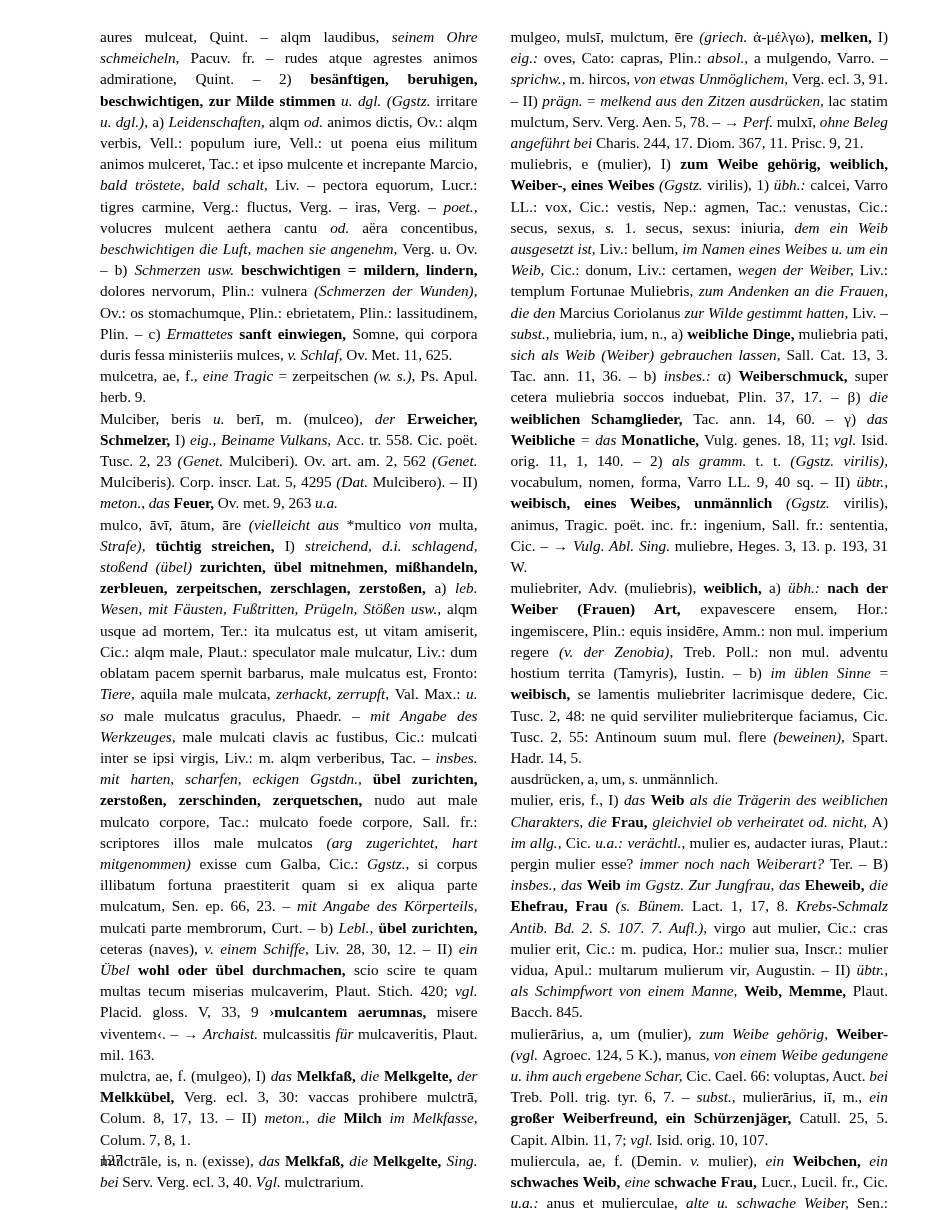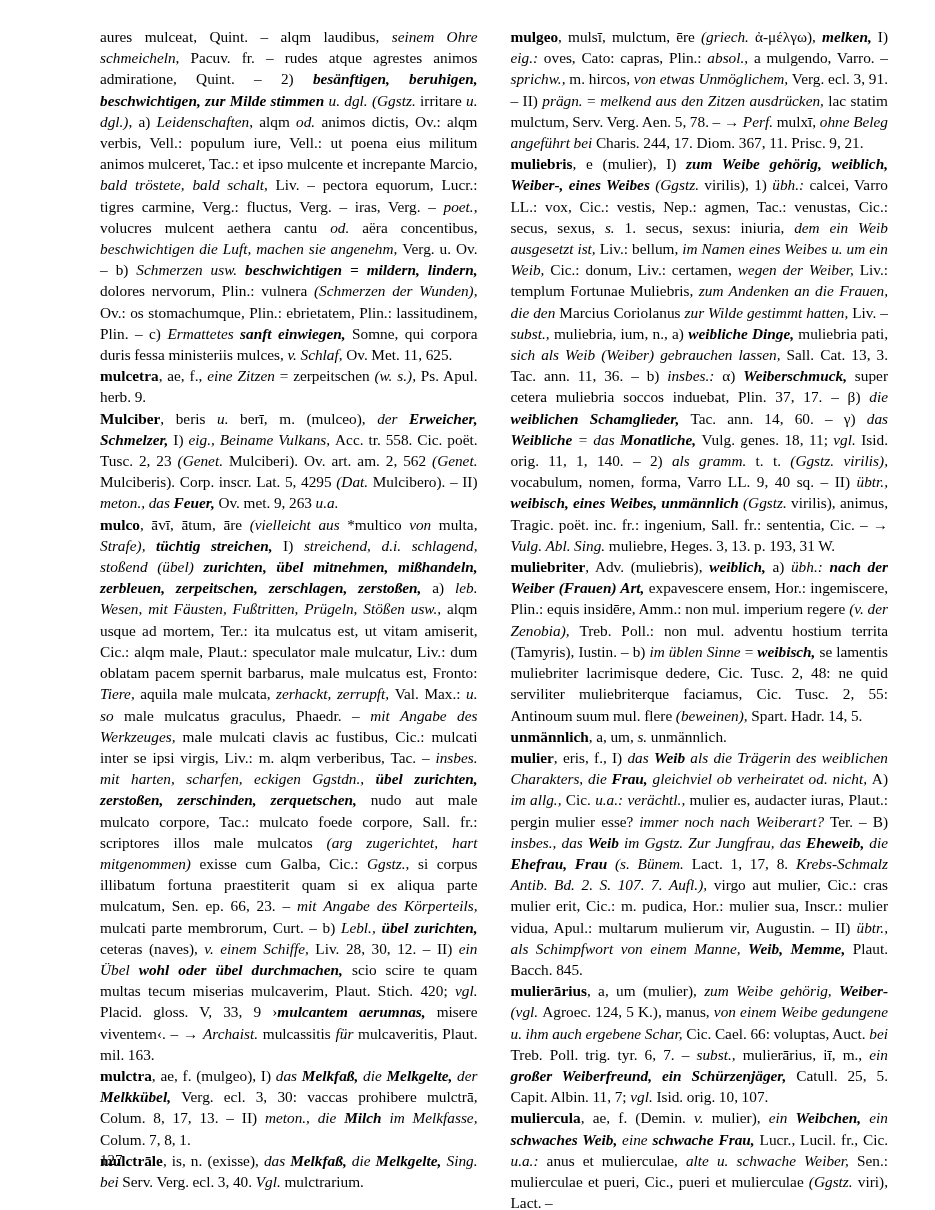--- a/index.html
+++ b/index.html
@@ -14,43 +14,43 @@
     width: 788px; display: flex; gap: 33px;
   }
   .col {
     width: 378px;
     font-size: 15.3px; line-height: 21.2px;
     text-align: justify;
     word-spacing: -0.2px;
   }
   .entry { margin: 0; padding: 0; }
   .i  { font-style: italic; }
-  .b  { font-weight: 700; }
-  .bi { font-weight: 700; font-style: italic; }
+  .b  { font-weight: 400; }
+  .bi { font-weight: 700; }
   .footer {
     position: absolute; top: 1152px; left: 100px; width: 788px;
     text-align: left; font-size: 15px;
   }
 </style>
 </head>
 <body>
 
 <div class="page">
   <div class="col" id="col-left">
       <p class="entry"><span>aures mulceat, Quint. – alqm laudibus, </span><span class="i">seinem Ohre schmeicheln</span><span>, Pacuv. fr. – rudes atque agrestes animos admiratione, Quint. – 2) </span><span class="bi">besänftigen, beruhigen, beschwichtigen, zur Milde stimmen </span><span class="i">u. dgl. (Ggstz. </span><span>irritare </span><span class="i">u. dgl.)</span><span>, a) </span><span class="i">Leidenschaften</span><span>, alqm </span><span class="i">od. </span><span>animos dictis, Ov.: alqm verbis, Vell.: populum iure, Vell.: ut poena eius militum animos mulceret, Tac.: et ipso mulcente et increpante Marcio, </span><span class="i">bald tröstete, bald schalt</span><span>, Liv. – pectora equorum, Lucr.: tigres carmine, Verg.: fluctus, Verg. – iras, Verg. – </span><span class="i">poet.</span><span>, volucres mulcent aethera cantu </span><span class="i">od. </span><span>aëra concentibus, </span><span class="i">beschwichtigen die Luft, machen sie angenehm, </span><span>Verg. u. Ov. – b) </span><span class="i">Schmerzen usw. </span><span class="bi">beschwichtigen = mildern, lindern, </span><span>dolores nervorum, Plin.: vulnera </span><span class="i">(Schmerzen der Wunden)</span><span>, Ov.: os stomachumque, Plin.: ebrietatem, Plin.: lassitudinem, Plin. – c) </span><span class="i">Ermattetes </span><span class="bi">sanft einwiegen, </span><span>Somne, qui corpora duris fessa ministeriis mulces, </span><span class="i">v. Schlaf, </span><span>Ov. Met. 11, 625.</span></p>
-      <p class="entry"><span class="b">mulcetra</span><span>, ae, f., </span><span class="i">eine Zitzen </span><span>= zerpeitschen </span><span class="i">(w. s.), </span><span>Ps. Apul. herb. 9.</span></p>
+      <p class="entry"><span class="b">mulcetra</span><span>, ae, f., </span><span class="i">eine Tragic </span><span>= zerpeitschen </span><span class="i">(w. s.), </span><span>Ps. Apul. herb. 9.</span></p>
       <p class="entry"><span class="b">Mulciber</span><span>, beris </span><span class="i">u. </span><span>berī, m. (mulceo), </span><span class="i">der </span><span class="bi">Erweicher, Schmelzer, </span><span>I) </span><span class="i">eig., Beiname Vulkans, </span><span>Acc. tr. 558. Cic. poët. Tusc. 2, 23 </span><span class="i">(Genet. </span><span>Mulciberi). Ov. art. am. 2, 562 </span><span class="i">(Genet. </span><span>Mulciberis). Corp. inscr. Lat. 5, 4295 </span><span class="i">(Dat. </span><span>Mulcibero). – II) </span><span class="i">meton., das </span><span class="bi">Feuer, </span><span>Ov. met. 9, 263 </span><span class="i">u.a.</span></p>
       <p class="entry"><span class="b">mulco</span><span>, āvī, ātum, āre </span><span class="i">(vielleicht aus </span><span>*multico </span><span class="i">von </span><span>multa, </span><span class="i">Strafe), </span><span class="bi">tüchtig streichen, </span><span>I) </span><span class="i">streichend, d.i. schlagend, stoßend (übel) </span><span class="bi">zurichten, übel mitnehmen, mißhandeln, zerbleuen, zerpeitschen, zerschlagen, zerstoßen, </span><span>a) </span><span class="i">leb. Wesen, mit Fäusten, Fußtritten, Prügeln, Stößen usw., </span><span>alqm usque ad mortem, Ter.: ita mulcatus est, ut vitam amiserit, Cic.: alqm male, Plaut.: speculator male mulcatur, Liv.: dum oblatam pacem spernit barbarus, male mulcatus est, Fronto: </span><span class="i">Tiere, </span><span>aquila male mulcata, </span><span class="i">zerhackt, zerrupft, </span><span>Val. Max.: </span><span class="i">u. so </span><span>male mulcatus graculus, Phaedr. – </span><span class="i">mit Angabe des Werkzeuges, </span><span>male mulcati clavis ac fustibus, Cic.: mulcati inter se ipsi virgis, Liv.: m. alqm verberibus, Tac. – </span><span class="i">insbes. mit harten, scharfen, eckigen Ggstdn., </span><span class="bi">übel zurichten, zerstoßen, zerschinden, zerquetschen, </span><span>nudo aut male mulcato corpore, Tac.: mulcato foede corpore, Sall. fr.: scriptores illos male mulcatos </span><span class="i">(arg zugerichtet, hart mitgenommen) </span><span>exisse cum Galba, Cic.: </span><span class="i">Ggstz., </span><span>si corpus illibatum fortuna praestiterit quam si ex aliqua parte mulcatum, Sen. ep. 66, 23. – </span><span class="i">mit Angabe des Körperteils, </span><span>mulcati parte membrorum, Curt. – b) </span><span class="i">Lebl., </span><span class="bi">übel zurichten, </span><span>ceteras (naves), </span><span class="i">v. einem Schiffe, </span><span>Liv. 28, 30, 12. – II) </span><span class="i">ein Übel </span><span class="bi">wohl oder übel durchmachen, </span><span>scio scire te quam multas tecum miserias mulcaverim, Plaut. Stich. 420; </span><span class="i">vgl. </span><span>Placid. gloss. V, 33, 9 ›</span><span class="bi">mulcantem aerumnas, </span><span>misere viventem‹. – → </span><span class="i">Archaist. </span><span>mulcassitis </span><span class="i">für </span><span>mulcaveritis, Plaut. mil. 163.</span></p>
       <p class="entry"><span class="b">mulctra</span><span>, ae, f. (mulgeo), I) </span><span class="i">das </span><span class="bi">Melkfaß, </span><span class="i">die </span><span class="bi">Melkgelte, </span><span class="i">der </span><span class="bi">Melkkübel, </span><span>Verg. ecl. 3, 30: vaccas prohibere mulctrā, Colum. 8, 17, 13. – II) </span><span class="i">meton., die </span><span class="bi">Milch </span><span class="i">im Melkfasse, </span><span>Colum. 7, 8, 1.</span></p>
       <p class="entry"><span class="b">mulctrāle</span><span>, is, n. (exisse), </span><span class="i">das </span><span class="bi">Melkfaß, </span><span class="i">die </span><span class="bi">Melkgelte, </span><span class="i">Sing. bei </span><span>Serv. Verg. ecl. 3, 40. </span><span class="i">Vgl. </span><span>mulctrarium.</span></p>
     </div>
   <div class="col" id="col-right">
       <p class="entry"><span class="b">mulgeo</span><span>, mulsī, mulctum, ēre </span><span class="i">(griech. </span><span>ἀ-μέλγω), </span><span class="bi">melken, </span><span>I) </span><span class="i">eig.: </span><span>oves, Cato: capras, Plin.: </span><span class="i">absol., </span><span>a mulgendo, Varro. – </span><span class="i">sprichw., </span><span>m. hircos, </span><span class="i">von etwas Unmöglichem, </span><span>Verg. ecl. 3, 91. – II) </span><span class="i">prägn. </span><span>= </span><span class="i">melkend aus den Zitzen ausdrücken, </span><span>lac statim mulctum, Serv. Verg. Aen. 5, 78. – → </span><span class="i">Perf. </span><span>mulxī, </span><span class="i">ohne Beleg angeführt bei </span><span>Charis. 244, 17. Diom. 367, 11. Prisc. 9, 21.</span></p>
       <p class="entry"><span class="b">muliebris</span><span>, e (mulier), I) </span><span class="bi">zum Weibe gehörig, weiblich, Weiber-, eines Weibes </span><span class="i">(Ggstz. </span><span>virilis), 1) </span><span class="i">übh.: </span><span>calcei, Varro LL.: vox, Cic.: vestis, Nep.: agmen, Tac.: venustas, Cic.: secus, sexus, </span><span class="i">s. </span><span>1. secus, sexus: iniuria, </span><span class="i">dem ein Weib ausgesetzt ist, </span><span>Liv.: bellum, </span><span class="i">im Namen eines Weibes u. um ein Weib, </span><span>Cic.: donum, Liv.: certamen, </span><span class="i">wegen der Weiber, </span><span>Liv.: templum Fortunae Muliebris, </span><span class="i">zum Andenken an die Frauen, die den </span><span>Marcius Coriolanus </span><span class="i">zur Wilde gestimmt hatten, </span><span>Liv. – </span><span class="i">subst., </span><span>muliebria, ium, n., a) </span><span class="bi">weibliche Dinge, </span><span>muliebria pati, </span><span class="i">sich als Weib (Weiber) gebrauchen lassen, </span><span>Sall. Cat. 13, 3. Tac. ann. 11, 36. – b) </span><span class="i">insbes.: </span><span>α) </span><span class="bi">Weiberschmuck, </span><span>super cetera muliebria soccos induebat, Plin. 37, 17. – β) </span><span class="i">die </span><span class="bi">weiblichen Schamglieder, </span><span>Tac. ann. 14, 60. – γ) </span><span class="i">das </span><span class="bi">Weibliche </span><span class="i">= das </span><span class="bi">Monatliche, </span><span>Vulg. genes. 18, 11; </span><span class="i">vgl. </span><span>Isid. orig. 11, 1, 140. – 2) </span><span class="i">als gramm. </span><span>t. t. </span><span class="i">(Ggstz. virilis), </span><span>vocabulum, nomen, forma, Varro LL. 9, 40 sq. – II) </span><span class="i">übtr., </span><span class="bi">weibisch, eines Weibes, unmännlich </span><span class="i">(Ggstz. </span><span>virilis), animus, Tragic. poët. inc. fr.: ingenium, Sall. fr.: sententia, Cic. – → </span><span class="i">Vulg. Abl. Sing. </span><span>muliebre, Heges. 3, 13. p. 193, 31 W.</span></p>
       <p class="entry"><span class="b">muliebriter</span><span>, Adv. (muliebris), </span><span class="bi">weiblich, </span><span>a) </span><span class="i">übh.: </span><span class="bi">nach der Weiber (Frauen) Art, </span><span>expavescere ensem, Hor.: ingemiscere, Plin.: equis insidēre, Amm.: non mul. imperium regere </span><span class="i">(v. der Zenobia), </span><span>Treb. Poll.: non mul. adventu hostium territa (Tamyris), Iustin. – b) </span><span class="i">im üblen Sinne </span><span>= </span><span class="bi">weibisch, </span><span>se lamentis muliebriter lacrimisque dedere, Cic. Tusc. 2, 48: ne quid serviliter muliebriterque faciamus, Cic. Tusc. 2, 55: Antinoum suum mul. flere </span><span class="i">(beweinen), </span><span>Spart. Hadr. 14, 5.</span></p>
-      <p class="entry"><span class="b">unmännlich</span><span>, a, um, </span><span class="i">s. </span><span>unmännlich.</span></p>
+      <p class="entry"><span class="b">ausdrücken</span><span>, a, um, </span><span class="i">s. </span><span>unmännlich.</span></p>
       <p class="entry"><span class="b">mulier</span><span>, eris, f., I) </span><span class="i">das </span><span class="bi">Weib </span><span class="i">als die Trägerin des weiblichen Charakters, die </span><span class="bi">Frau, </span><span class="i">gleichviel ob verheiratet od. nicht, </span><span>A) </span><span class="i">im allg., </span><span>Cic. </span><span class="i">u.a.: verächtl., </span><span>mulier es, audacter iuras, Plaut.: pergin mulier esse? </span><span class="i">immer noch nach Weiberart? </span><span>Ter. – B) </span><span class="i">insbes., das </span><span class="bi">Weib </span><span class="i">im Ggstz. Zur Jungfrau, das </span><span class="bi">Eheweib, </span><span class="i">die </span><span class="bi">Ehefrau, Frau </span><span class="i">(s. Bünem. </span><span>Lact. 1, 17, 8. </span><span class="i">Krebs-Schmalz Antib. Bd. 2. S. 107. 7. Aufl.), </span><span>virgo aut mulier, Cic.: cras mulier erit, Cic.: m. pudica, Hor.: mulier sua, Inscr.: mulier vidua, Apul.: multarum mulierum vir, Augustin. – II) </span><span class="i">übtr., als Schimpfwort von einem Manne, </span><span class="bi">Weib, Memme, </span><span>Plaut. Bacch. 845.</span></p>
       <p class="entry"><span class="b">mulierārius</span><span>, a, um (mulier), </span><span class="i">zum Weibe gehörig, </span><span class="bi">Weiber- </span><span class="i">(vgl. </span><span>Agroec. 124, 5 K.), manus, </span><span class="i">von einem Weibe gedungene u. ihm auch ergebene Schar, </span><span>Cic. Cael. 66: voluptas, Auct. </span><span class="i">bei </span><span>Treb. Poll. trig. tyr. 6, 7. – </span><span class="i">subst., </span><span>mulierārius, iī, m., </span><span class="i">ein </span><span class="bi">großer Weiberfreund, ein Schürzenjäger, </span><span>Catull. 25, 5. Capit. Albin. 11, 7; </span><span class="i">vgl. </span><span>Isid. orig. 10, 107.</span></p>
       <p class="entry"><span class="b">muliercula</span><span>, ae, f. (Demin. </span><span class="i">v. </span><span>mulier), </span><span class="i">ein </span><span class="bi">Weibchen, </span><span class="i">ein </span><span class="bi">schwaches Weib, </span><span class="i">eine </span><span class="bi">schwache Frau, </span><span>Lucr., Lucil. fr., Cic. </span><span class="i">u.a.: </span><span>anus et mulierculae, </span><span class="i">alte u. schwache Weiber, </span><span>Sen.: mulierculae et pueri, Cic., pueri et mulierculae </span><span class="i">(Ggstz. </span><span>viri), Lact. – </span></p>
     </div>
 </div>
 
 <div class="footer">127</div>
 
 </body></html>

